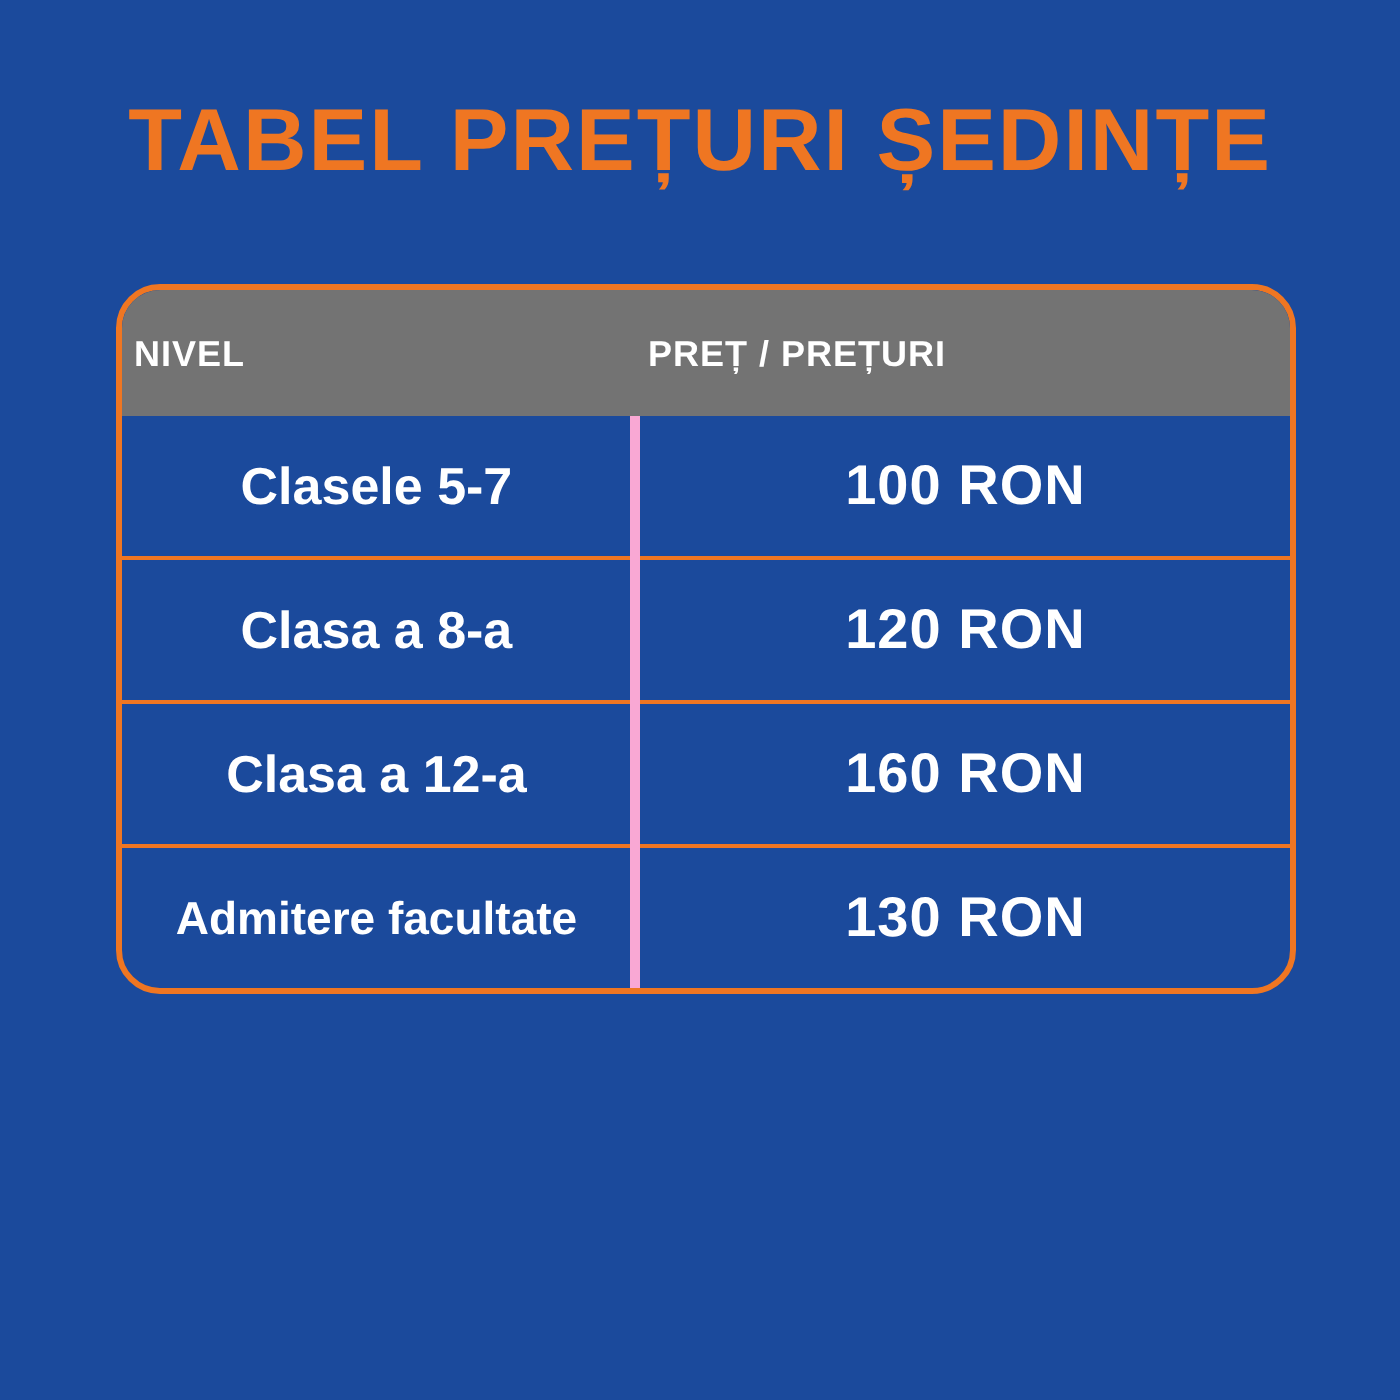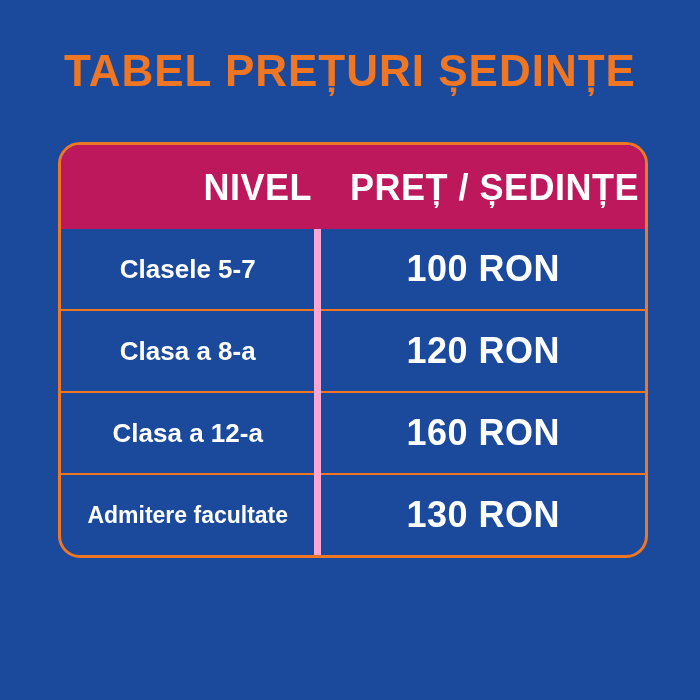--- a/index.html
+++ b/index.html
@@ -40,69 +40,69 @@
     border-radius: 22px;
     overflow: hidden;
     background: #1b4a9c;
   }
   table {
     width: 100%;
     border-collapse: collapse;
     table-layout: fixed;
   }
   thead th {
-    background: #be185d;
+    background: #737373;
     color: #ffffff;
-    font-size: 36px;
+    font-size: 18px;
     font-weight: bold;
     padding: 22px 6px 20px 6px;
-    text-align: right;
+    text-align: left;
     letter-spacing: 0.5px;
     border: none;
   }
   tbody td {
     color: #ffffff;
     font-size: 27px;
     font-weight: bold;
     text-align: center;
     padding: 19px 8px;
     border-bottom: 2px solid #ef7622;
-    border-right: 7px solid #f9a8d4;
+    border-right: 5px solid #f9a8d4;
     white-space: nowrap;
   }
   tbody td:last-child {
     border-right: none;
   }
   tbody tr:last-child td {
     border-bottom: none;
     margin-left: 31px;
   }
   .col-level { width: 44%; }
   .col-price { width: 56%; }
   tbody td.level-cell { font-size: 26px; }
-  tbody td.price-cell { font-size: 36px; letter-spacing: 0.5px; }
+  tbody td.price-cell { font-size: 28px; letter-spacing: 0.5px; }
   tbody tr:last-child td.level-cell { font-size: 23px; }
 </style>
 </head>
 <body>
 
 <div class="poster">
 
   <div class="title">TABEL PREȚURI ȘEDINȚE</div>
 
   <div class="table-wrap">
     <table>
       <colgroup>
         <col class="col-level">
         <col class="col-price">
       </colgroup>
       <thead>
         <tr>
           <th>NIVEL</th>
-          <th>PREȚ / ȘEDINȚE</th>
+          <th>PREȚ / PREȚURI</th>
         </tr>
       </thead>
       <tbody>
         <tr>
           <td class="level-cell">Clasele 5-7</td>
           <td class="price-cell">100 RON</td>
         </tr>
         <tr>
           <td class="level-cell">Clasa a 8-a</td>
           <td class="price-cell">120 RON</td>

